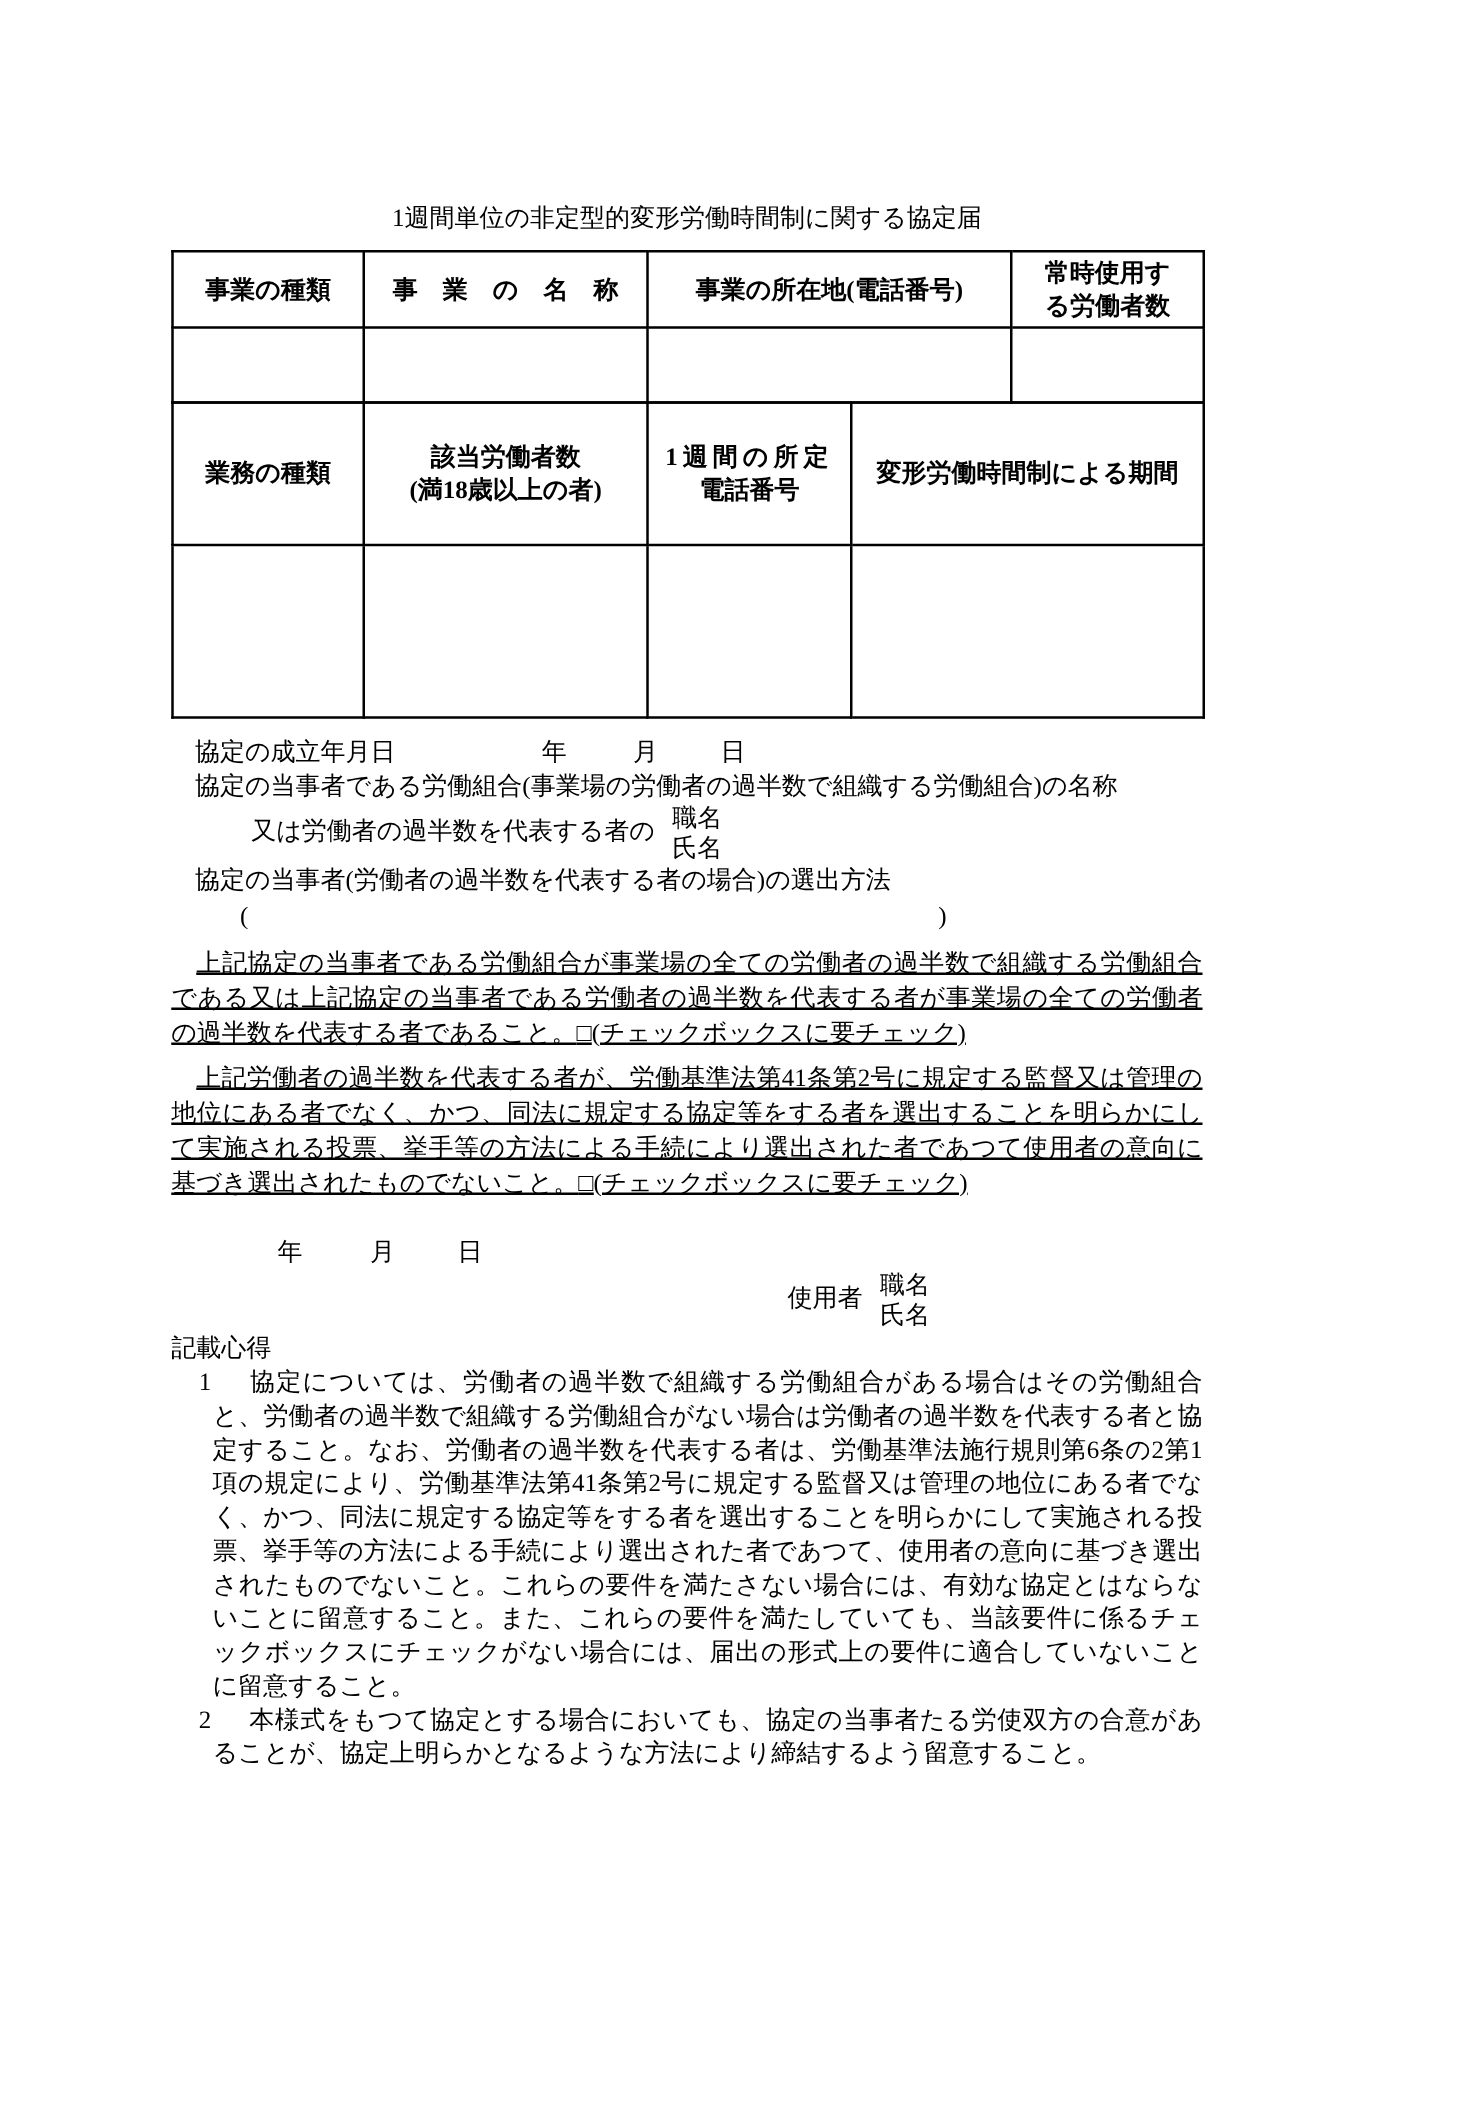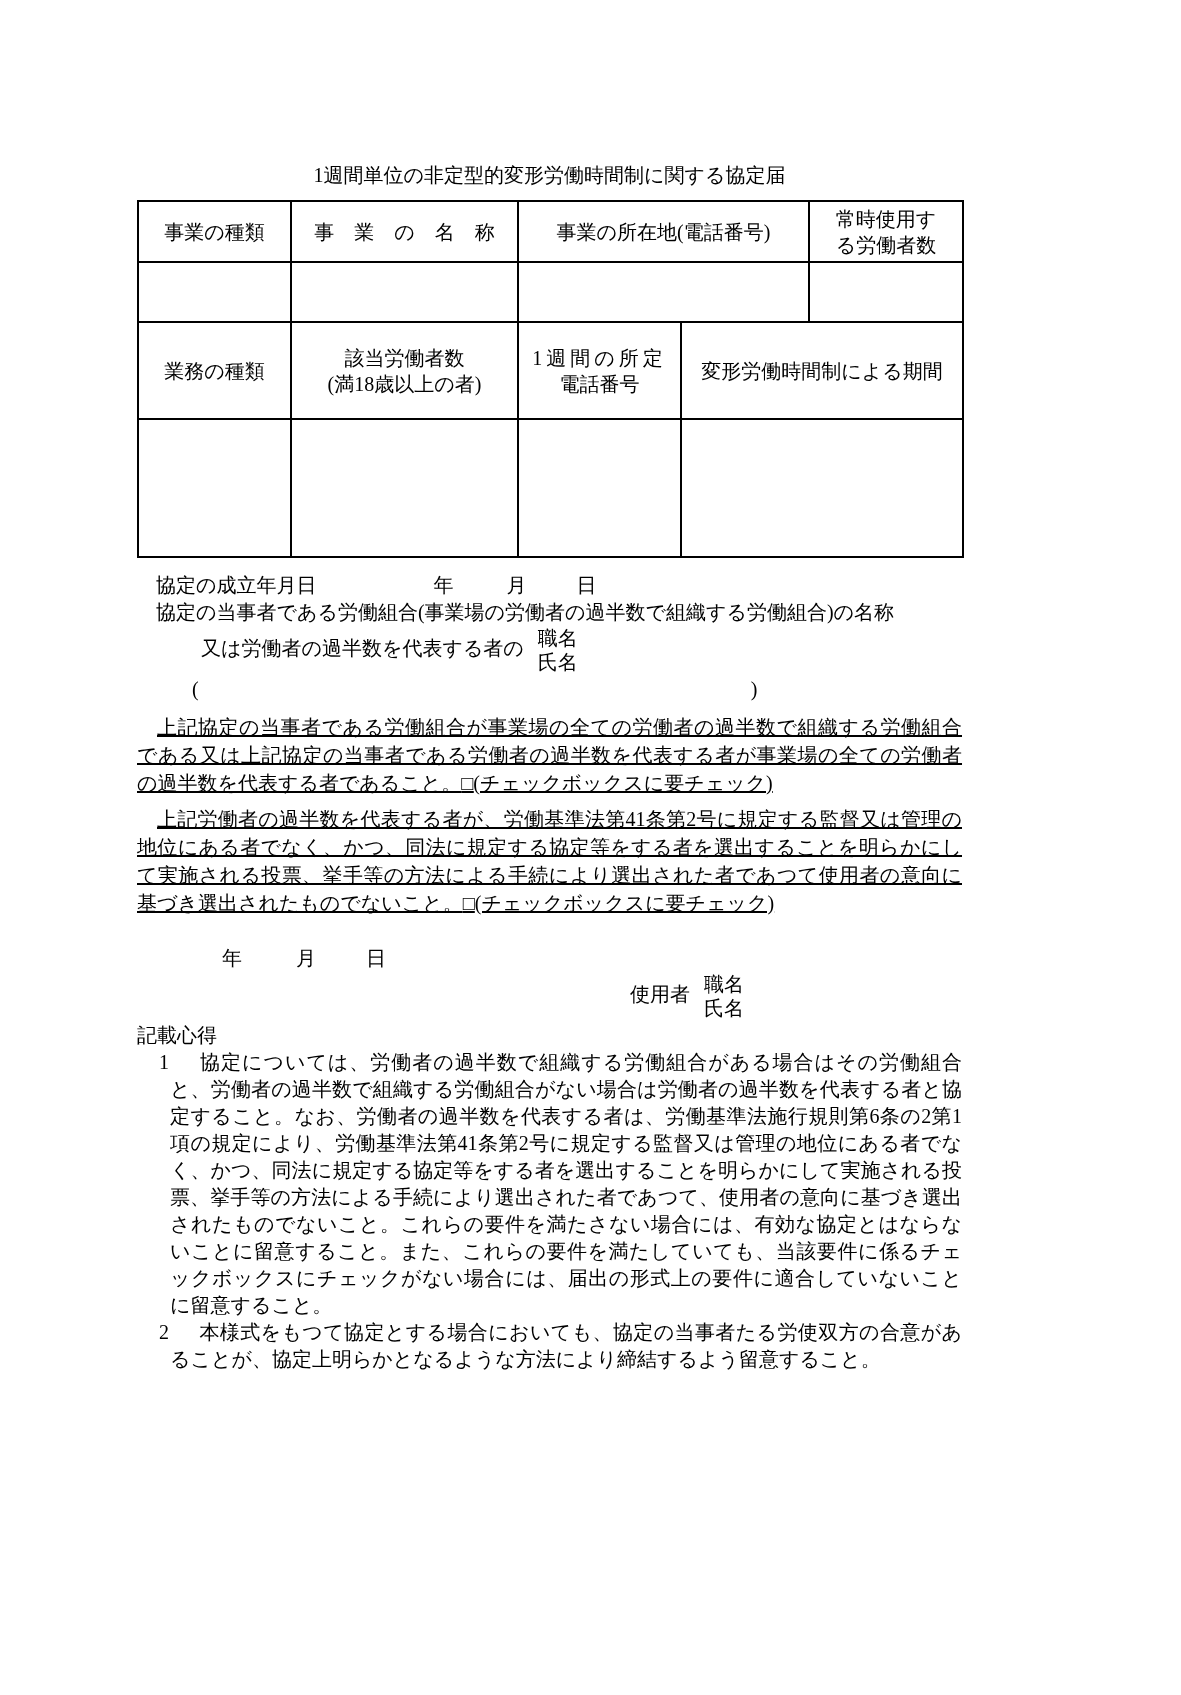--- a/index.html
+++ b/index.html
@@ -9,31 +9,31 @@
     background: #ffffff; color: #000000;
     font-family: "Liberation Serif", "DejaVu Serif", serif;
     font-size: 20px;
     overflow: hidden;
   }
   .page { padding: 138px 219px 0 137px; }
 
   .form-number { line-height: 22px; }
   .form-title { text-align: center; line-height: 22px; margin-top: 26px; }
 
-  table.tbl { border-collapse: collapse; table-layout: fixed; width: 825px; }
+  table.tbl { border-collapse: collapse; table-layout: fixed; width: 825px; font-weight: bold; }
   table.tbl td {
     border: 2px solid #000;
     text-align: center; vertical-align: middle;
     padding: 2px 6px; line-height: 26px;
   }
   table.tbl1 { margin-top: 14px; }
   table.tbl2 { margin-top: -2px; }
   tr.r-h1 { height: 61px; }
   tr.r-b1 { height: 60px; }
-  tr.r-h2 { height: 97px; border-radius: 26px; }
+  tr.r-h2 { height: 114px; border-radius: 26px; }
   tr.r-b2 { height: 138px; }
   td.cell-left { text-align: left; padding-left: 13px; }
   .ls-wide { letter-spacing: 4px; }
 
   .line { line-height: 27px; }
   .indent1 { padding-left: 19px; }
   .indent2 { padding-left: 64px; }
 
   .gap-top { margin-top: 14px; }
 
@@ -141,20 +141,21 @@
     <span class="m-month">月</span>
     <span class="m-day">日</span>
   </div>
 
   <div class="line indent1">協定の当事者である労働組合(事業場の労働者の過半数で組織する労働組合)の名称</div>
 
   <div class="indent2">
     <span>又は労働者の過半数を代表する者の</span><span class="stack"><span style="display:block">職名</span><span style="display:block">氏名</span></span>
   </div>
 
+  <div class="line indent1">協定の当事者(労働者の過半数を代表する者の場合)の選出方法</div>
 
   <div class="paren-line">
     <span>(</span><span class="fill-area"></span><span>)</span>
   </div>
 
   <div class="para first">
     <span>上記協定の当事者である労働組合が事業場の全ての労働者の過半数で組織する労働組合である又は上記協定の当事者である労働者の過半数を代表する者が事業場の全ての労働者の過半数を代表する者であること。</span><span class="checkbox">□</span><span>(チェックボックスに要チェック)</span>
   </div>
 
   <div class="para">

